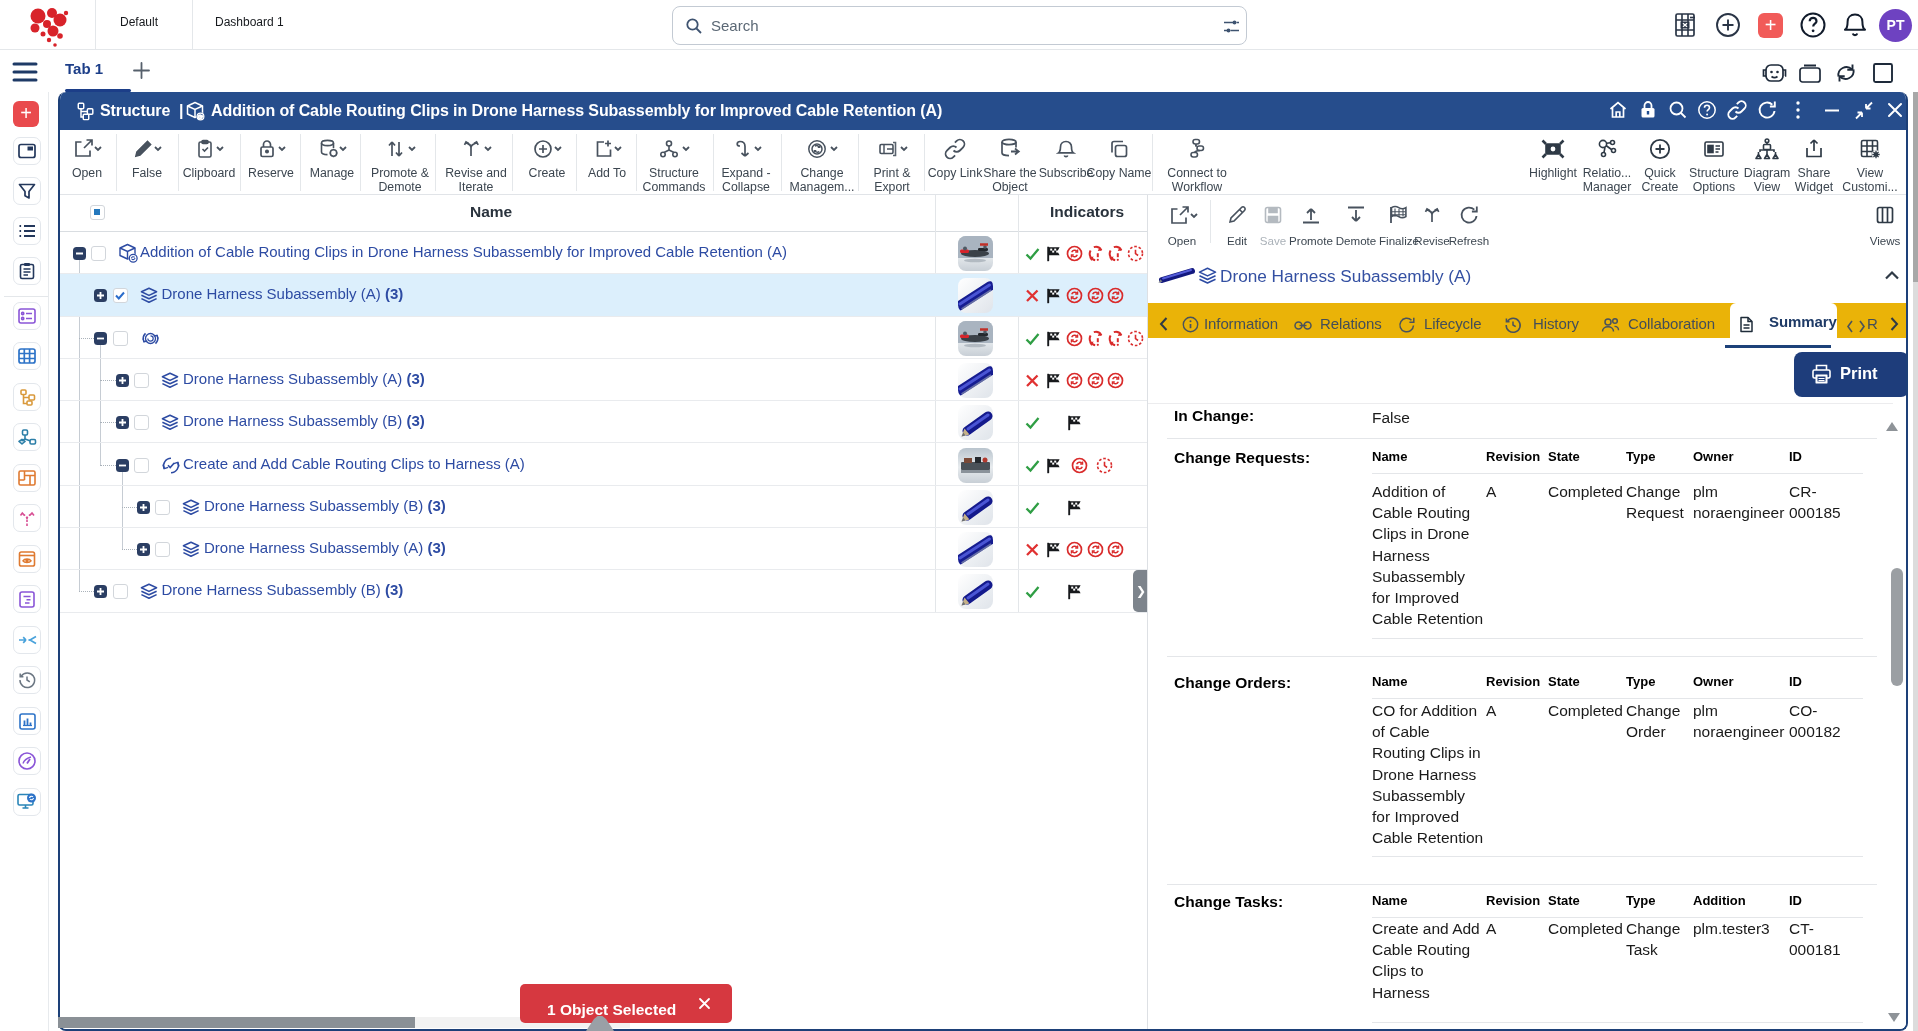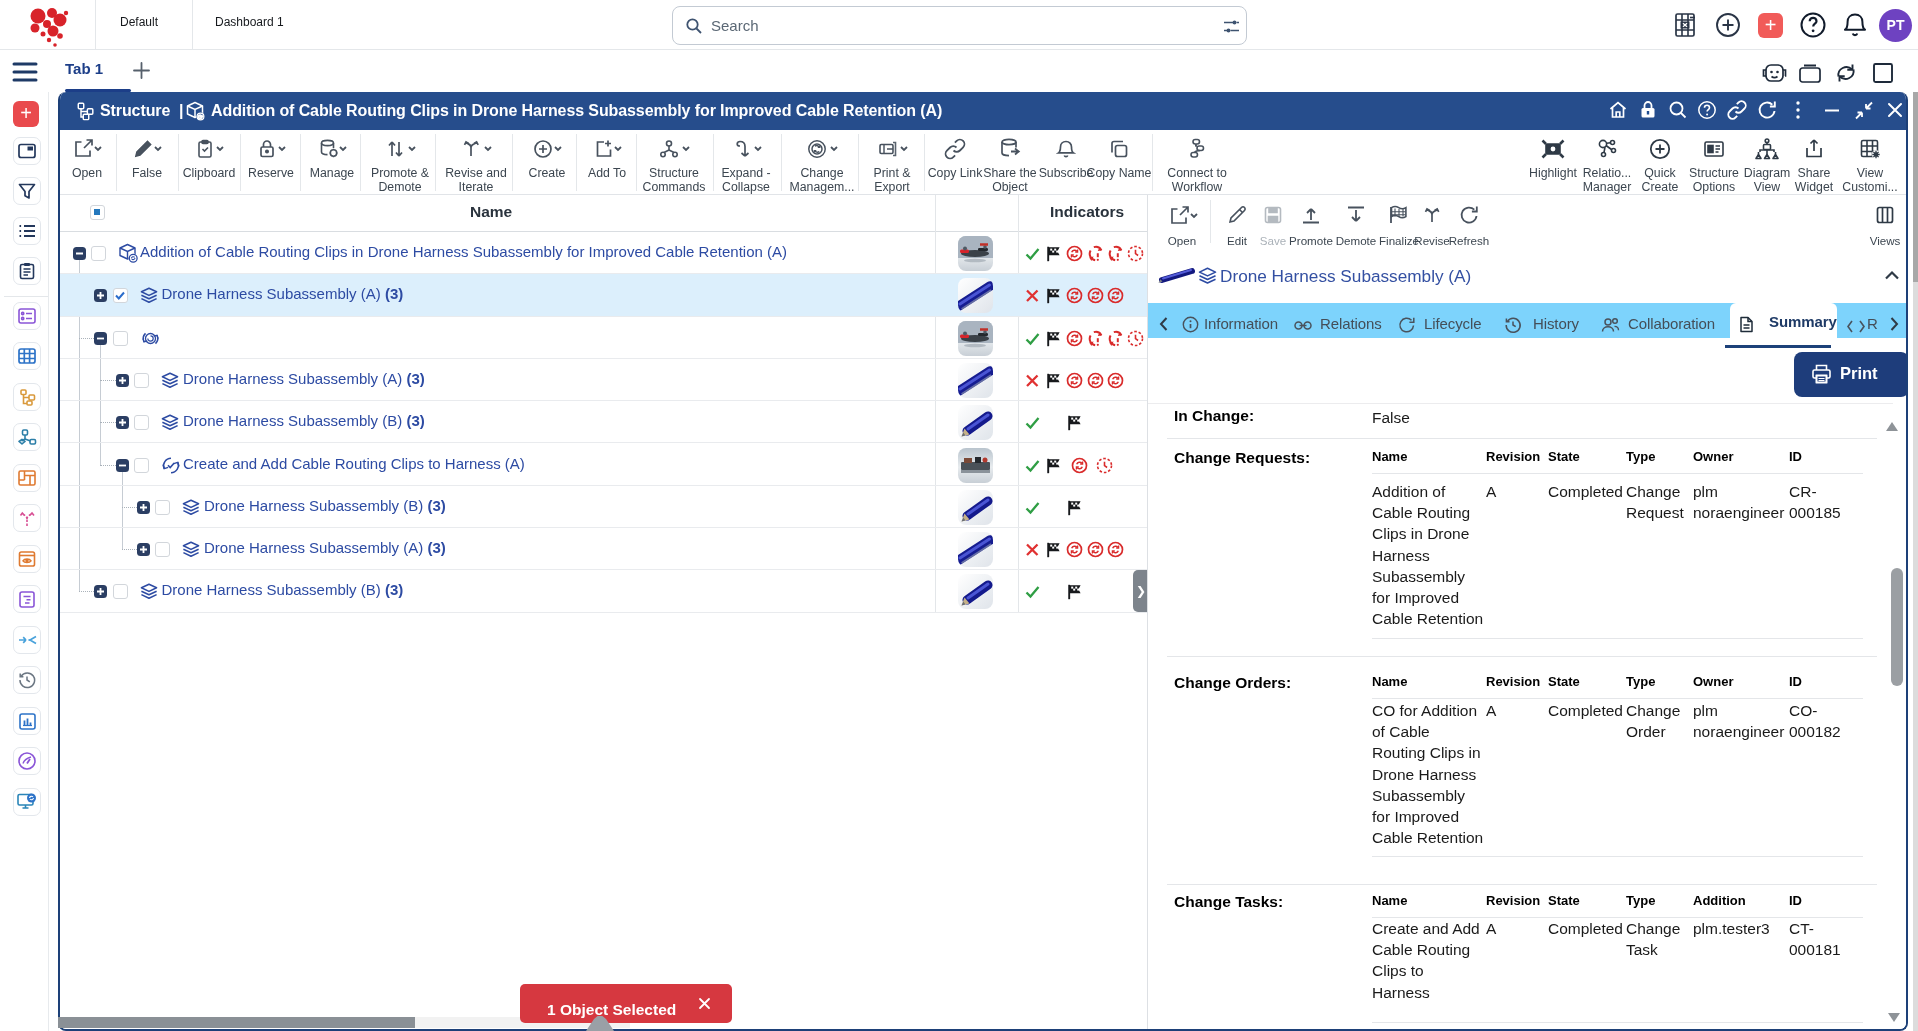--- a/index.html
+++ b/index.html
@@ -68,21 +68,21 @@
 .thumb { position:absolute; left:898px; top:4px; width:35px; height:35px; border-radius:8px; overflow:hidden; }
 .guide { position:absolute; background:#c6ccd3; }
 
 
 #panel { position:absolute; left:1087px; top:103px; width:761px; height:834px; background:#fff;
   border-left:1px solid #dde0e4; }
 .pbtn { position:absolute; text-align:center; color:#3f4a56; }
 .pbtn .lbl { font-size:11.6px; margin-top:7px; color:#3c4650;}
 #itemhead { position:absolute; left:0; top:53px; width:761px; height:55px; }
 #itemtitle { position:absolute; left:72px; top:18px; font-size:17.2px; color:#3450a2; }
-#tabs { position:absolute; left:0; top:108px; width:761px; height:35px; background:#7dd3fc; }
+#tabs { position:absolute; left:0; top:108px; width:761px; height:35px; background:#eab308; }
 .ptab { position:absolute; font-size:15px; letter-spacing:-0.1px; color:#444e58; }
 #sumtab { position:absolute; left:582px; top:0; width:107px; height:45px; background:#fff; border-radius:6px 6px 0 0;}
 #sumline { position:absolute; left:577px; top:150px; width:106px; height:3px; background:#1d4179; }
 #itemsel { position:absolute; left:12px; top:157px; width:625px; height:44px; border:1px solid #c8cdd3;
   border-radius:4px; font-size:15.5px; color:#23282e; }
 #printbtn { position:absolute; left:646px; top:157px; width:115px; height:45px; background:#1e3d7b;
   border-radius:8px; color:#fff; font-size:16.5px; font-weight:700; }
 #pcontent { position:absolute; left:-4px; top:148px; width:745px; height:684px; overflow:hidden;
   font-size:15.5px; color:#111; }
 #pcontent .lab { position:absolute; font-weight:700; color:#000; }

